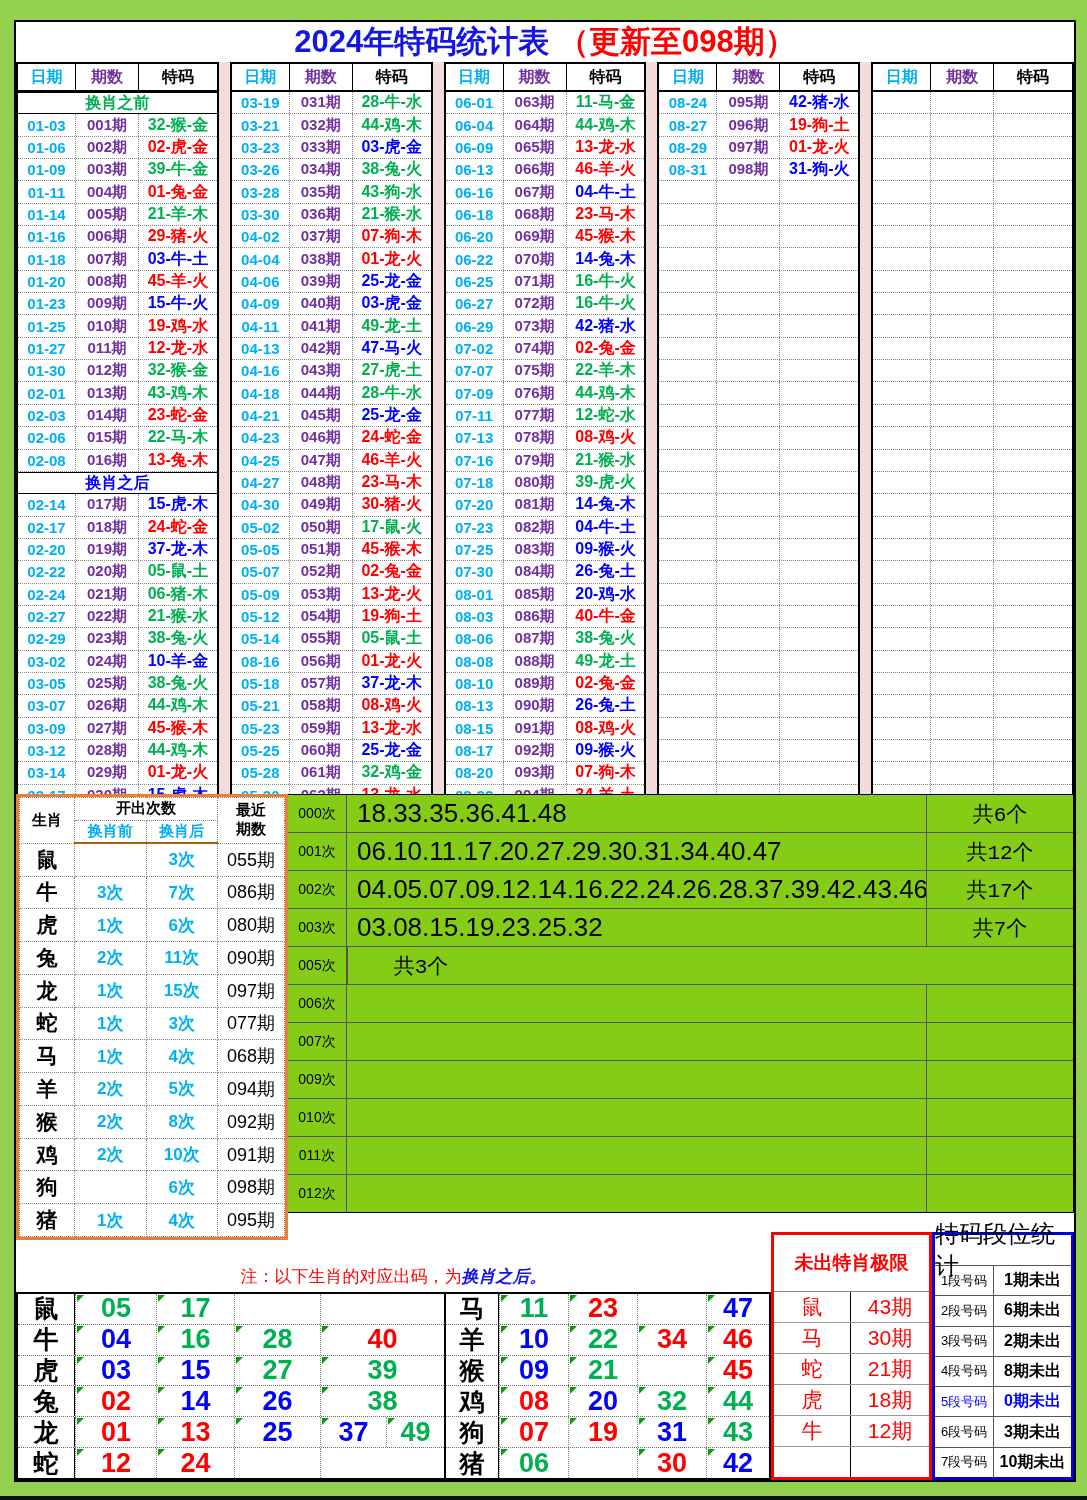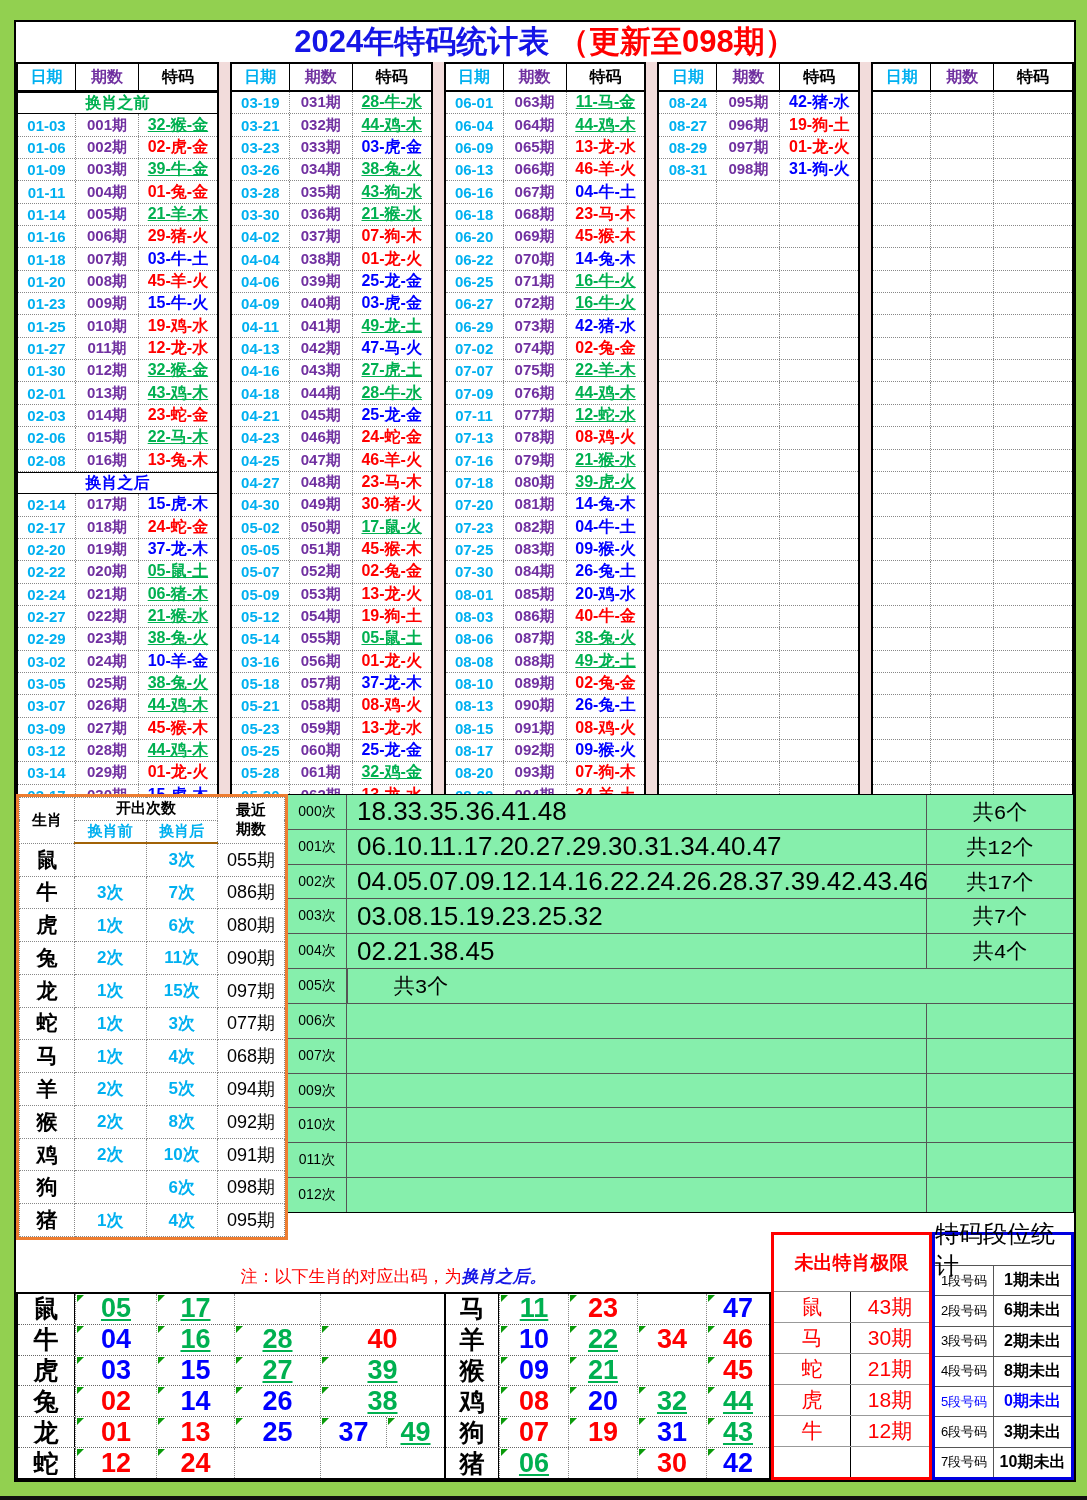--- a/index.html
+++ b/index.html
@@ -22,36 +22,36 @@
   .gbody{flex:1;display:flex;flex-direction:column;}
   .trow{flex:1;display:flex;border-bottom:1px dotted #888;align-items:stretch;min-height:0;}
   .trow:last-child{border-bottom:none;}
   .cd,.cp,.cc{display:flex;align-items:center;justify-content:center;}
   .cd{width:57px;color:#00B0F0;font-weight:700;font-size:15px;}
   .cp{width:62px;color:#7030A0;font-weight:700;font-size:15px;border-left:1px dotted #888;}
   .cc{flex:1;font-weight:700;font-size:16px;border-left:1px dotted #888;}
   .sec{flex:1;display:flex;align-items:center;justify-content:center;font-weight:700;font-size:16px;border-top:1px solid #000;border-bottom:1px solid #000;margin-bottom:-1px;}
   .sec.before{color:#00B050;}
   .sec.after{color:#0000FF;}
-  .g{color:#00B050;text-decoration:underline;} .r{color:#FF0000;} .b{color:#0000FF;}
+  .g{color:#00B050;} .r{color:#FF0000;} .b{color:#0000FF;}
   
   .zstats{position:absolute;left:0;top:772px;width:272px;height:446px;border:3px solid #ED7D31;box-sizing:border-box;background:#fff;}
   .zstats table{width:100%;height:100%;border-collapse:collapse;table-layout:fixed;}
   .zstats th,.zstats td{padding:0;text-align:center;border:1px dotted #888;}
   .zstats tr.hrow1 th,.zstats tr.hrow2 th{font-size:15px;}
   .zs-zodiac-h{font-size:18px;color:#000;}
   .zs-count-h{color:#000000;font-size:18px;}
   .zs-sub{color:#00B0F0;font-size:14px;}
   .zs-recent-h{font-size:17px;color:#000;}
   .zstats tr.hrow2 th{border-bottom:2px solid #a16207;}
   .zs-name{font-size:21px;font-weight:700;color:#000;}
   .zs-cnt{font-size:17px;font-weight:700;color:#00B0F0;}
   .zs-rec{font-size:18px;color:#000;}
   
-  .freq{position:absolute;left:272px;top:772px;width:786px;height:419px;border:1px solid #000;border-left:none;box-sizing:border-box;display:flex;flex-direction:column;background:#86efac;}
+  .freq{position:absolute;left:272px;top:772px;width:786px;height:419px;border:1px solid #000;border-left:none;box-sizing:border-box;display:flex;flex-direction:column;background:#84cc16;}
   .frow{flex:1;display:flex;border-bottom:1px solid #555;min-height:0;}
   .frow:last-child{border-bottom:none;}
   .flab{width:58px;border-right:1px solid #555;display:flex;align-items:center;justify-content:center;font-size:14px;color:#000;}
   .fnums{flex:1;display:flex;align-items:center;padding-left:10px;font-size:26px;color:#000;white-space:nowrap;overflow:hidden;}
   .fcount{width:146px;border-left:1px solid #555;display:flex;align-items:center;justify-content:center;font-size:21px;color:#000;font-family:Liberation Mono, monospace;}
   
   .bottom{position:absolute;left:0;top:1210px;width:1058px;height:248px;}
   .note{position:absolute;left:0;top:30px;width:755px;height:30px;text-align:center;font-size:17px;line-height:30px;color:#FF0000;white-space:nowrap;}
   .note .em{color:#1515E6;font-style:italic;font-weight:700;}
   .bzt{position:absolute;border:2px solid #000;box-sizing:border-box;display:flex;flex-direction:column;background:#fff;}
@@ -388,21 +388,21 @@
               <div class="cd">05-12</div>
               <div class="cp">054期</div>
               <div class="cc r">19-狗-土</div>
             </div>
             <div class="trow">
               <div class="cd">05-14</div>
               <div class="cp">055期</div>
               <div class="cc g">05-鼠-土</div>
             </div>
             <div class="trow">
-              <div class="cd">03-16</div>
+              <div class="cd">08-16</div>
               <div class="cp">056期</div>
               <div class="cc r">01-龙-火</div>
             </div>
             <div class="trow">
               <div class="cd">05-18</div>
               <div class="cp">057期</div>
               <div class="cc b">37-龙-木</div>
             </div>
             <div class="trow">
               <div class="cd">05-21</div>
@@ -1051,25 +1051,20 @@
           <div class="flab">002次</div>
           <div class="fnums">04.05.07.09.12.14.16.22.24.26.28.37.39.42.43.46.49</div>
           <div class="fcount">共17个</div>
         </div>
         <div class="frow">
           <div class="flab">003次</div>
           <div class="fnums">03.08.15.19.23.25.32</div>
           <div class="fcount">共7个</div>
         </div>
         <div class="frow">
-          <div class="flab">004次</div>
-          <div class="fnums">02.21.38.45</div>
-          <div class="fcount">共4个</div>
-        </div>
-        <div class="frow">
           <div class="flab">005次</div>
           <div class="fcount">共3个</div>
         </div>
         <div class="frow">
           <div class="flab">006次</div>
           <div class="fnums"></div>
           <div class="fcount"></div>
         </div>
         <div class="frow">
           <div class="flab">007次</div>

